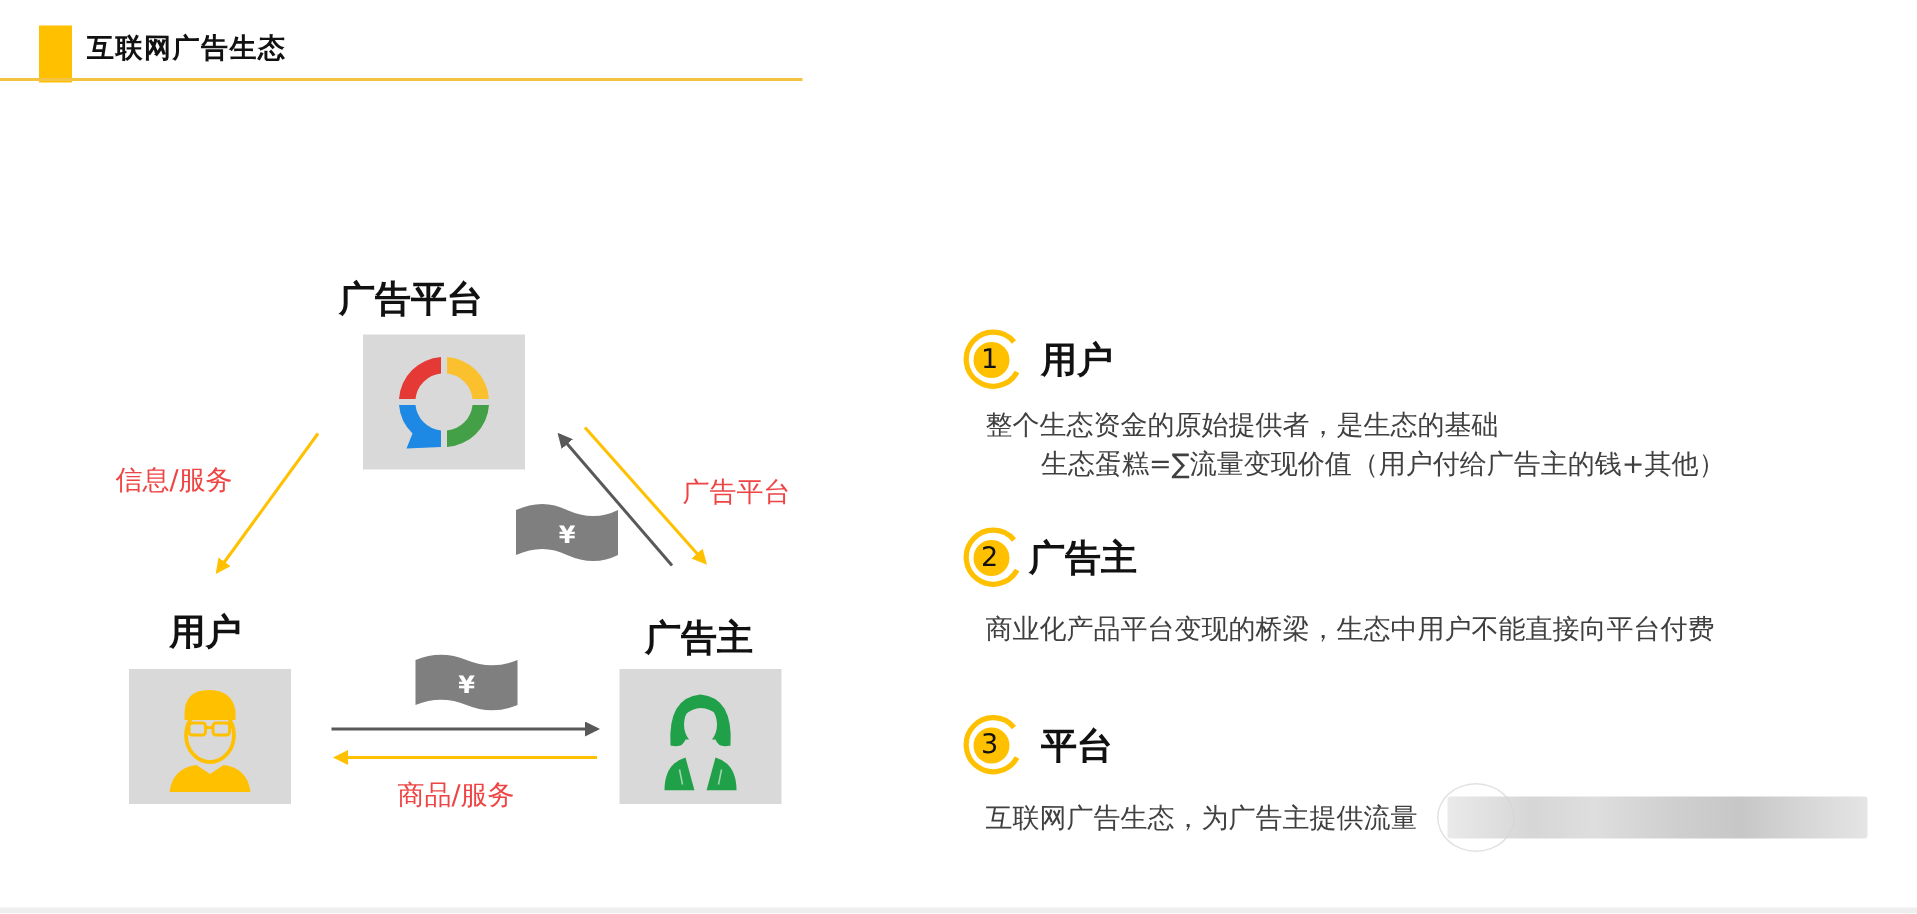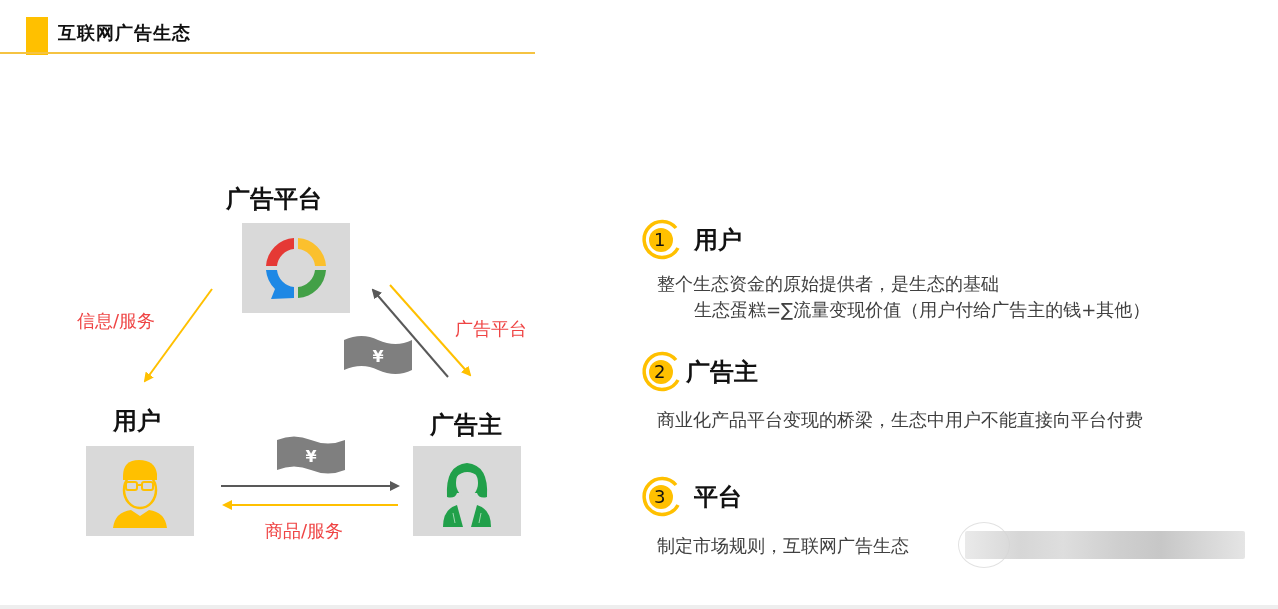--- a/index.html
+++ b/index.html
@@ -134,18 +134,18 @@
 <div class="item-head" style="left:640px; top:475px;">
   <div class="badge">
     <svg width="44" height="44" viewBox="0 0 44 44">
       <path d="M36 10 A18 18 0 1 0 38 30" fill="none" stroke="#ffc000" stroke-width="3.5"></path>
       <circle cx="21" cy="22" r="12" fill="#ffc000"></circle>
     </svg>
     <span style="position:absolute; left:14px; top:10px; font-size:18px; color:#111; line-height:24px;">3</span>
   </div>
   <div class="item-title">平台</div>
 </div>
-<div class="item-desc" style="left:657px; top:534px;">制定市场规则，互联网广告生态</div>
+<div class="item-desc" style="left:657px; top:534px;">互联网广告生态，为广告主提供流量</div>
 
 <div class="watermark-bubble"></div>
 <div class="watermark"></div>
 
 <div class="bottom-strip"></div>
 
 </body></html>

